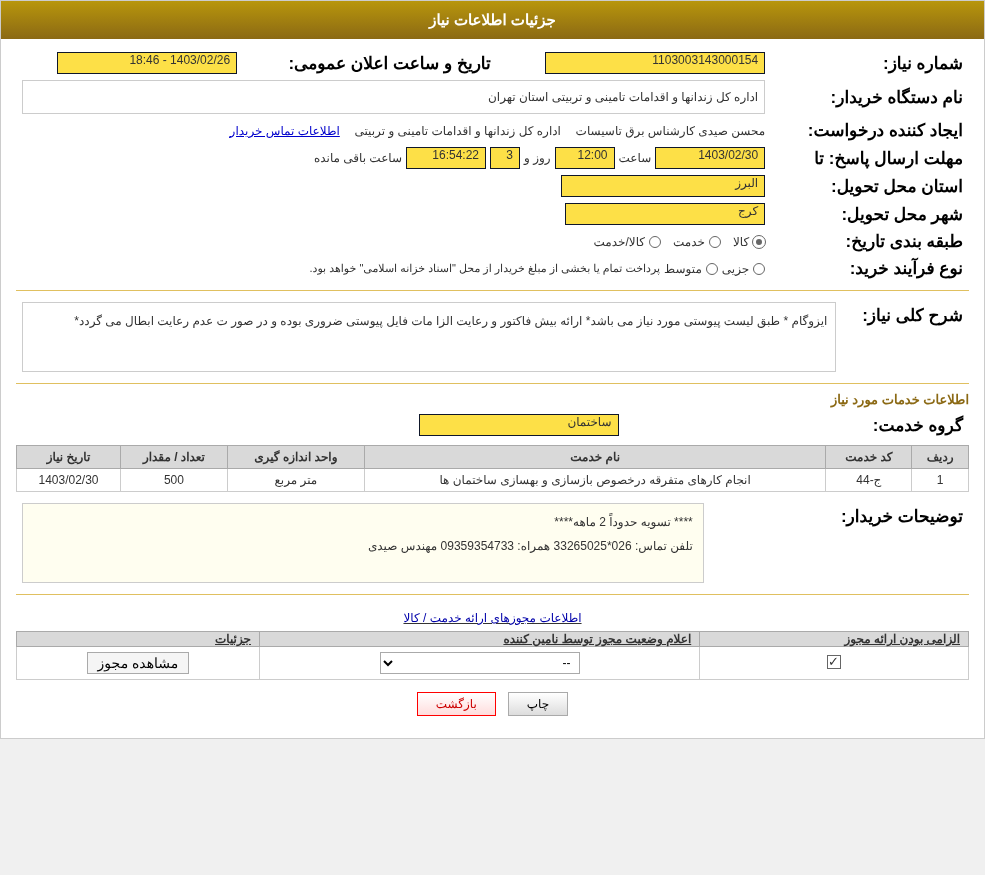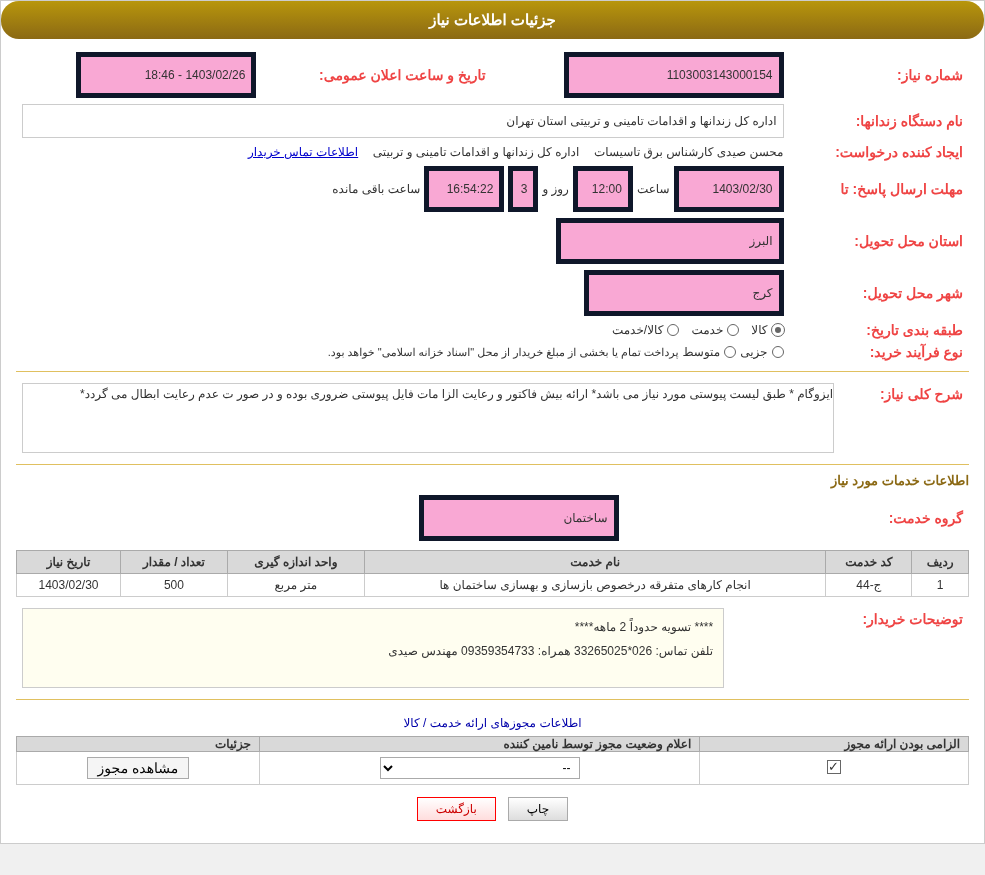--- a/index.html
+++ b/index.html
@@ -16,47 +16,46 @@
       background: #fff;
       border: 1px solid #ccc;
     }
     .page-header {
       background: linear-gradient(to bottom, #b8960c, #8b6914);
       color: #fff;
       text-align: center;
       padding: 10px;
       font-size: 15px;
       font-weight: bold;
-      border-radius: 18px;
     }
     .content {
       padding: 10px 15px;
     }
     .section-label {
-      color: #ef4444;
+      color: #000000;
       font-weight: bold;
-      font-size: 14px;
+      font-size: 17px;
       text-align: right;
       white-space: nowrap;
       padding: 4px 6px;
       min-width: 120px;
     }
     .info-table {
       width: 100%;
       border-collapse: collapse;
       margin-bottom: 6px;
     }
     .info-table td {
       padding: 3px 6px;
       vertical-align: middle;
     }
     .field-box {
-      border: 5px solid #0f172a;
-      background: #f9a8d4;
-      padding: 11px 6px;
+      border: 1px solid #0f172a;
+      background: #fde047;
+      padding: 0 6px;
       min-height: 22px;
       display: inline-block;
     }
     .field-box-full {
       border: 1px solid #ccc;
       background: #fff;
       padding: 9px 6px;
       min-height: 22px;
       width: 100%;
     }
@@ -97,21 +96,21 @@
     }
     .data-grid td {
       border: 1px solid #ccc;
       padding: 4px 6px;
       text-align: center;
       background: #fff;
     }
     .description-box {
       border: 1px solid #ccc;
       background: #fff;
-      padding: 0;
+      padding: 8px;
       min-height: 70px;
       width: 100%;
       text-align: right;
       line-height: 1.8;
     }
     .radio-group {
       display: flex;
       gap: 12px;
       align-items: center;
     }
@@ -137,20 +136,21 @@
       border: 1px solid #ccc;
       background: #fffef0;
       padding: 6px 10px;
       min-height: 80px;
       width: 100%;
       text-align: right;
       line-height: 2;
     }
     .permissions-section {
       margin-top: 16px;
+      text-decoration: underline;
     }
     .permissions-title {
       text-align: center;
       color: #00a;
       font-size: 12px;
       margin-bottom: 6px;
     }
     .perms-grid {
       width: 100%;
       border-collapse: collapse;
@@ -244,21 +244,21 @@
         <td>
           <div class="field-box" style="width:220px;">1103003143000154</div>
         </td>
         <td class="section-label" style="text-align:right;">تاریخ و ساعت اعلان عمومی:</td>
         <td>
           <div class="field-box" style="width:180px;">1403/02/26 - 18:46</div>
         </td>
       </tr>
 
       <tr>
-        <td class="section-label">نام دستگاه زندانها:</td>
+        <td class="section-label">نام دستگاه خریدار:</td>
         <td colspan="3">
           <div class="field-box-full">اداره کل زندانها و اقدامات تامینی و تربیتی استان تهران</div>
         </td>
       </tr>
 
       <tr>
         <td class="section-label">ایجاد کننده درخواست:</td>
         <td colspan="3">
           <div class="row-flex">
             <span>محسن صیدی کارشناس برق تاسیسات</span>
@@ -281,21 +281,21 @@
             <div class="field-box" style="width:30px;">3</div>
             <div class="field-box" style="width:80px;">16:54:22</div>
             <span>ساعت باقی مانده</span>
           </div>
         </td>
       </tr>
 
       <tr>
         <td class="section-label">استان محل تحویل:</td>
         <td colspan="3">
-          <div class="field-box" style="width:228px;">البرز</div>
+          <div class="field-box" style="width:204px;">البرز</div>
         </td>
       </tr>
 
       <tr>
         <td class="section-label">شهر محل تحویل:</td>
         <td colspan="3">
           <div class="field-box" style="width:200px;">کرج</div>
         </td>
       </tr>
 

